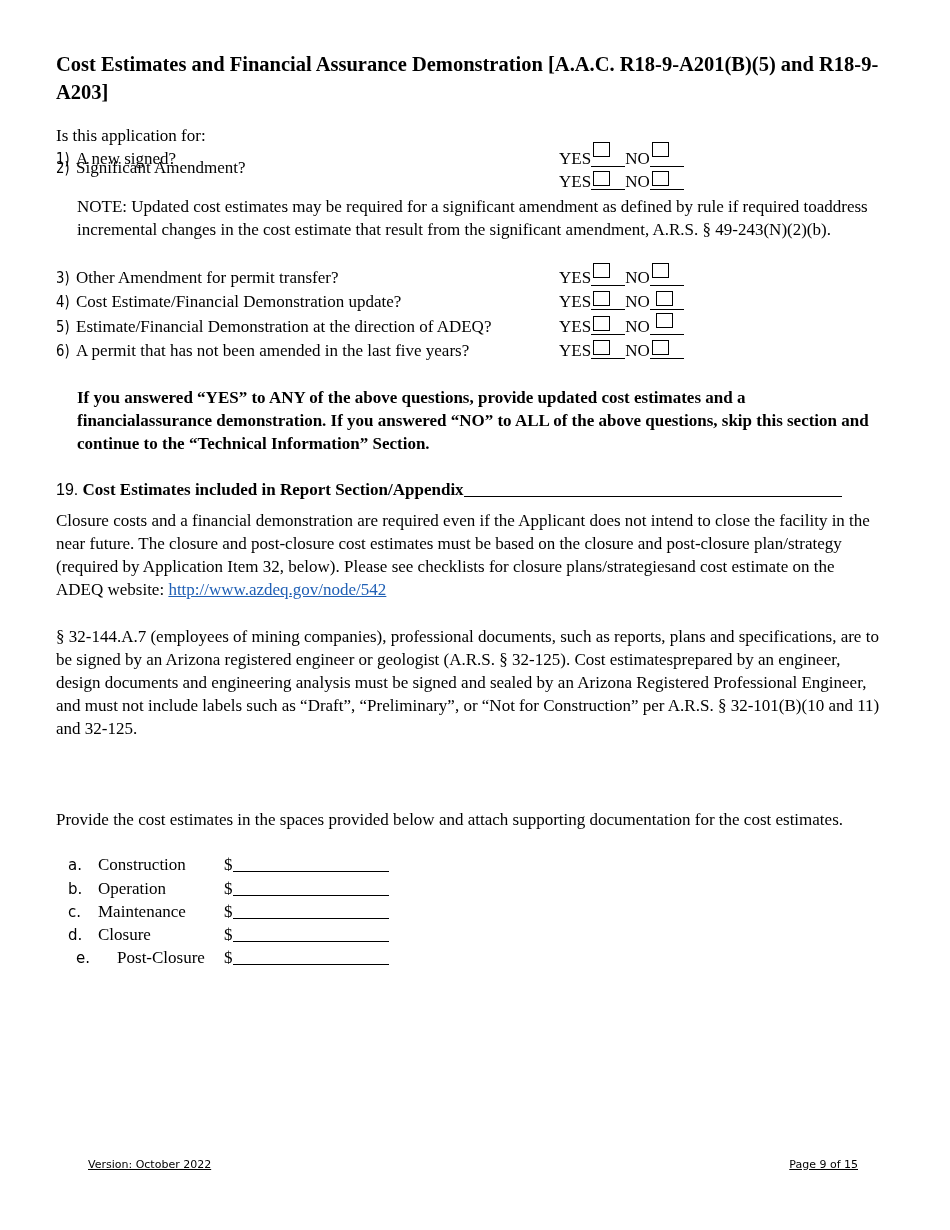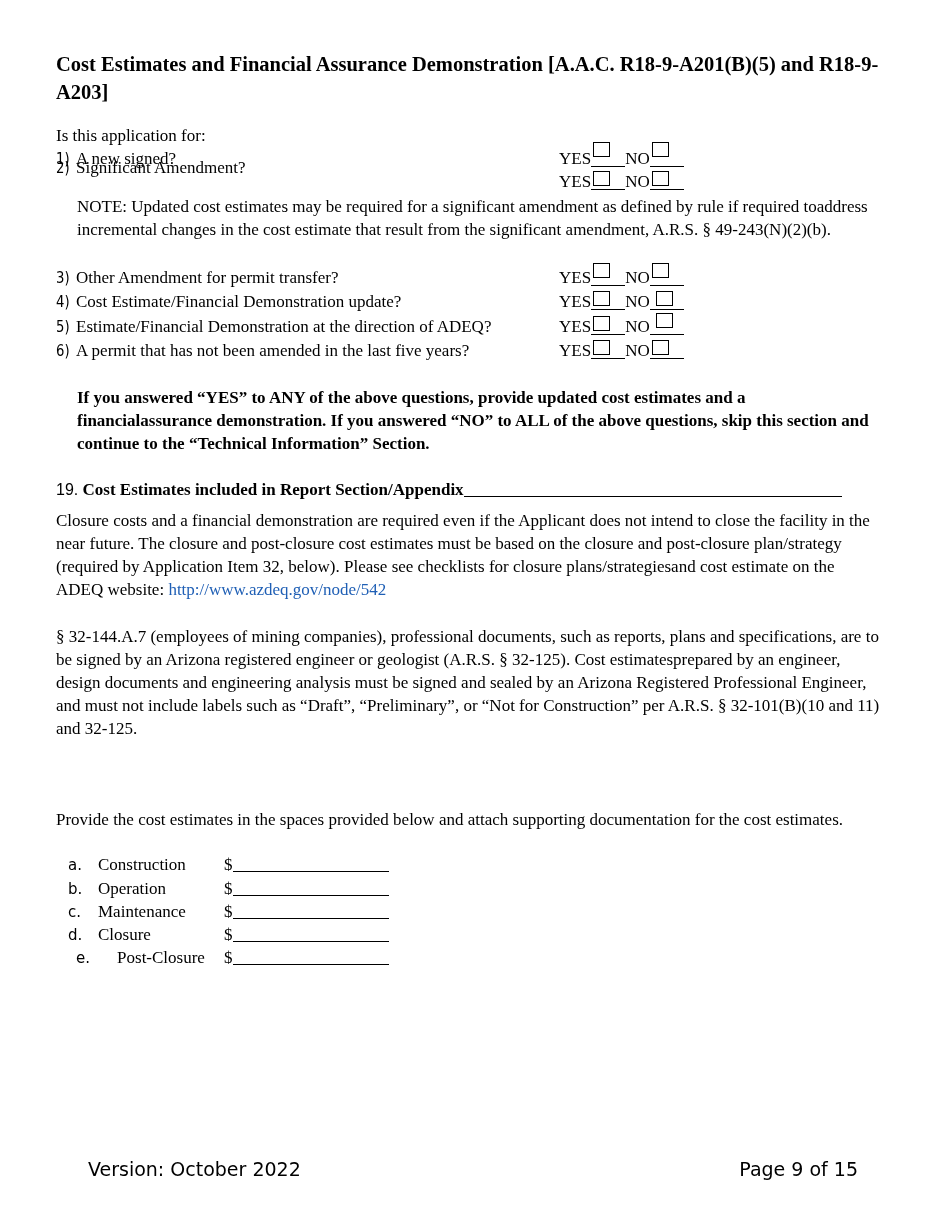--- a/index.html
+++ b/index.html
@@ -10,28 +10,28 @@
        font-size: 20.5px; line-height: 28px; font-weight: bold; }
   .line { position: absolute; left: 56px; white-space: nowrap; line-height: 23px; }
   .num { font-family: "DejaVu Sans", sans-serif; font-size: 15px; display: inline-block; width: 20px; transform: scaleX(0.88); transform-origin: left; }
   .yn { position: absolute; left: 559px; white-space: nowrap; line-height: 23px; }
   .yn span { display: inline-block; }
   .cb { display: inline-block; position: relative; width: 34px; height: 18px; vertical-align: -3px; border-bottom: 1px solid #000; }
   .cb .box { position: absolute; left: 2px; top: 0; width: 17px; height: 15px; border: 1px solid #000; box-sizing: border-box; }
   .para { position: absolute; left: 56px; width: 825px; line-height: 23px; }
   .indent { left: 77px; width: 805px; }
   .bold { font-weight: bold; }
-  a { color: #1f5fb5; }
+  a { color: #1f5fb5; text-decoration: underline; }
   .fill-line { display: inline-block; border-bottom: 1.5px solid #000; vertical-align: -2px; height: 14px; }
   .cost-row { position: absolute; left: 68px; line-height: 23px; white-space: nowrap; }
   .cost-row .letter { font-family: "DejaVu Sans", sans-serif; font-size: 15px; display: inline-block; width: 30px; }
   .cost-row .label { display: inline-block; width: 126px; }
   .cost-row .dollar { display: inline-block; }
   .cost-row .blank { display: inline-block; width: 156px; border-bottom: 1px solid #000; height: 16px; vertical-align: -2px; }
-  .footer { position: absolute; top: 1158px; font-family: "DejaVu Sans", sans-serif; font-size: 19px; }
+  .footer { position: absolute; top: 1158px; font-family: "DejaVu Sans", sans-serif; font-size: 11px; text-decoration: underline; }
 </style>
 </head>
 <body>
 
 <h1>Cost Estimates and Financial Assurance Demonstration [A.A.C. R18-9-A201(B)(5) and R18-9-A203]</h1>
 
 <div class="line" style="top:124px;">Is this application for:</div>
 
 <div class="line" style="top:147px;">
   <span class="num">1)</span><span>A new signed?</span>

